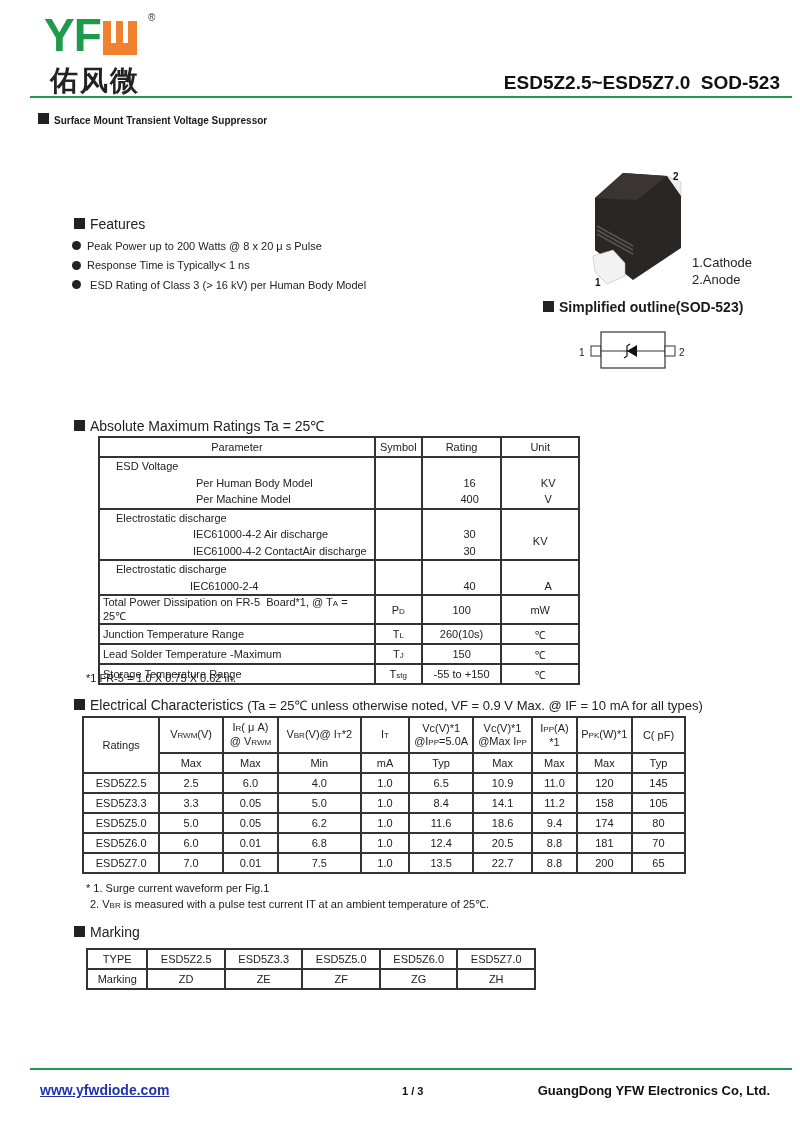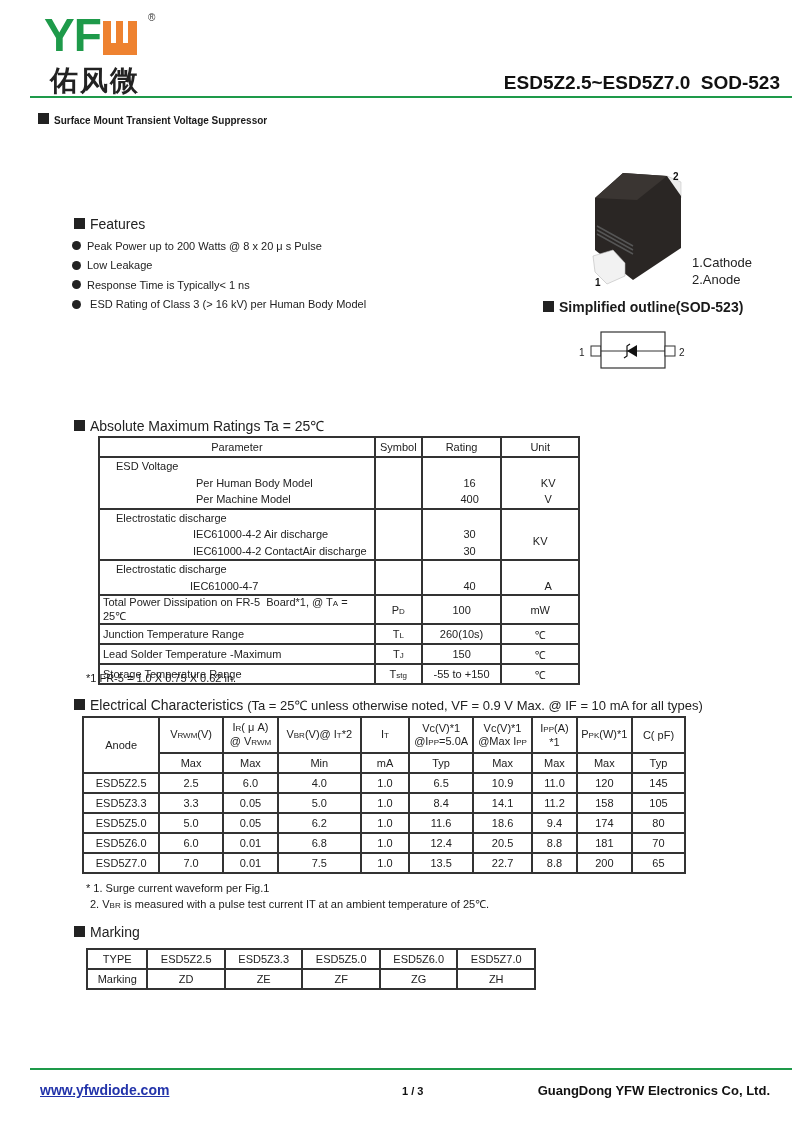--- a/index.html
+++ b/index.html
@@ -81,24 +81,20 @@
 <div class="abs doc-title">ESD5Z2.5~ESD5Z7.0  SOD-523</div>
 <div class="abs rule-top"></div>
 
 <div class="abs subtitle"><span class="sq"></span><span>Surface Mount Transient Voltage Suppressor</span></div>
 
 <div class="abs sec-head features-head"><span class="sq"></span><span>Features</span></div>
 <ul class="abs feat-list">
   <li>
       <span class="dot"></span>
       <span>Peak Power up to 200 Watts @ 8 x 20 μ s Pulse</span>
-    </li>
-  <li>
-      <span class="dot"></span>
-      <span>Low Leakage</span>
     </li>
   <li>
       <span class="dot"></span>
       <span>Response Time is Typically&lt; 1 ns</span>
     </li>
   <li>
       <span class="dot"></span>
       <span style="white-space:pre"> ESD Rating of Class 3 (&gt; 16 kV) per Human Body Model</span>
     </li>
 </ul>
@@ -173,21 +169,21 @@
     <td class="c sub">
       <div>&nbsp;</div>
       <div>30</div>
       <div>30</div>
     </td>
     <td class="c" style="padding-top:14px">KV</td>
   </tr>
   <tr>
     <td class="p sub">
       <div>Electrostatic discharge</div>
-      <div style="padding-left:74px">IEC61000-4-7</div>
+      <div style="padding-left:74px">IEC61000-2-4</div>
     </td>
     <td class="c"></td>
     <td class="c sub" style="vertical-align:bottom">40</td>
     <td class="c sub" style="vertical-align:bottom">A</td>
   </tr>
   <tr class="l1">
     <td class="p">Total Power Dissipation on FR-5&nbsp; Board*1, @ T<span class="smc">A</span> = 25℃</td>
     <td class="c">P<span class="smc">D</span></td>
     <td class="c">100</td>
     <td class="c">mW</td>
@@ -223,21 +219,21 @@
       <col style="width:78px">
       <col style="width:46px">
     <col style="width:52px">
       <col style="width:56px">
       <col style="width:42px">
       <col style="width:46px">
       <col style="width:50px">
   </colgroup>
   <tbody>
       <tr class="hdr">
-    <td rowspan="2">Anode</td>
+    <td rowspan="2">Ratings</td>
     <td class="hdr">V<span class="smc">RWM</span>(V)</td>
     <td class="hdr">I<span class="smc">R</span>( μ A)<br>@ V<span class="smc">RWM</span></td>
     <td class="hdr">V<span class="smc">BR</span>(V)@ I<span class="smc">T</span>*2</td>
     <td class="hdr">I<span class="smc">T</span></td>
     <td class="hdr">Vc(V)*1<br>@I<span class="smc">PP</span>=5.0A</td>
     <td class="hdr">Vc(V)*1<br>@Max I<span class="smc">PP</span></td>
     <td class="hdr">I<span class="smc">PP</span>(A) *1</td>
     <td class="hdr">P<span class="smc">PK</span>(W)*1</td>
     <td class="hdr">C( pF)</td>
   </tr>

